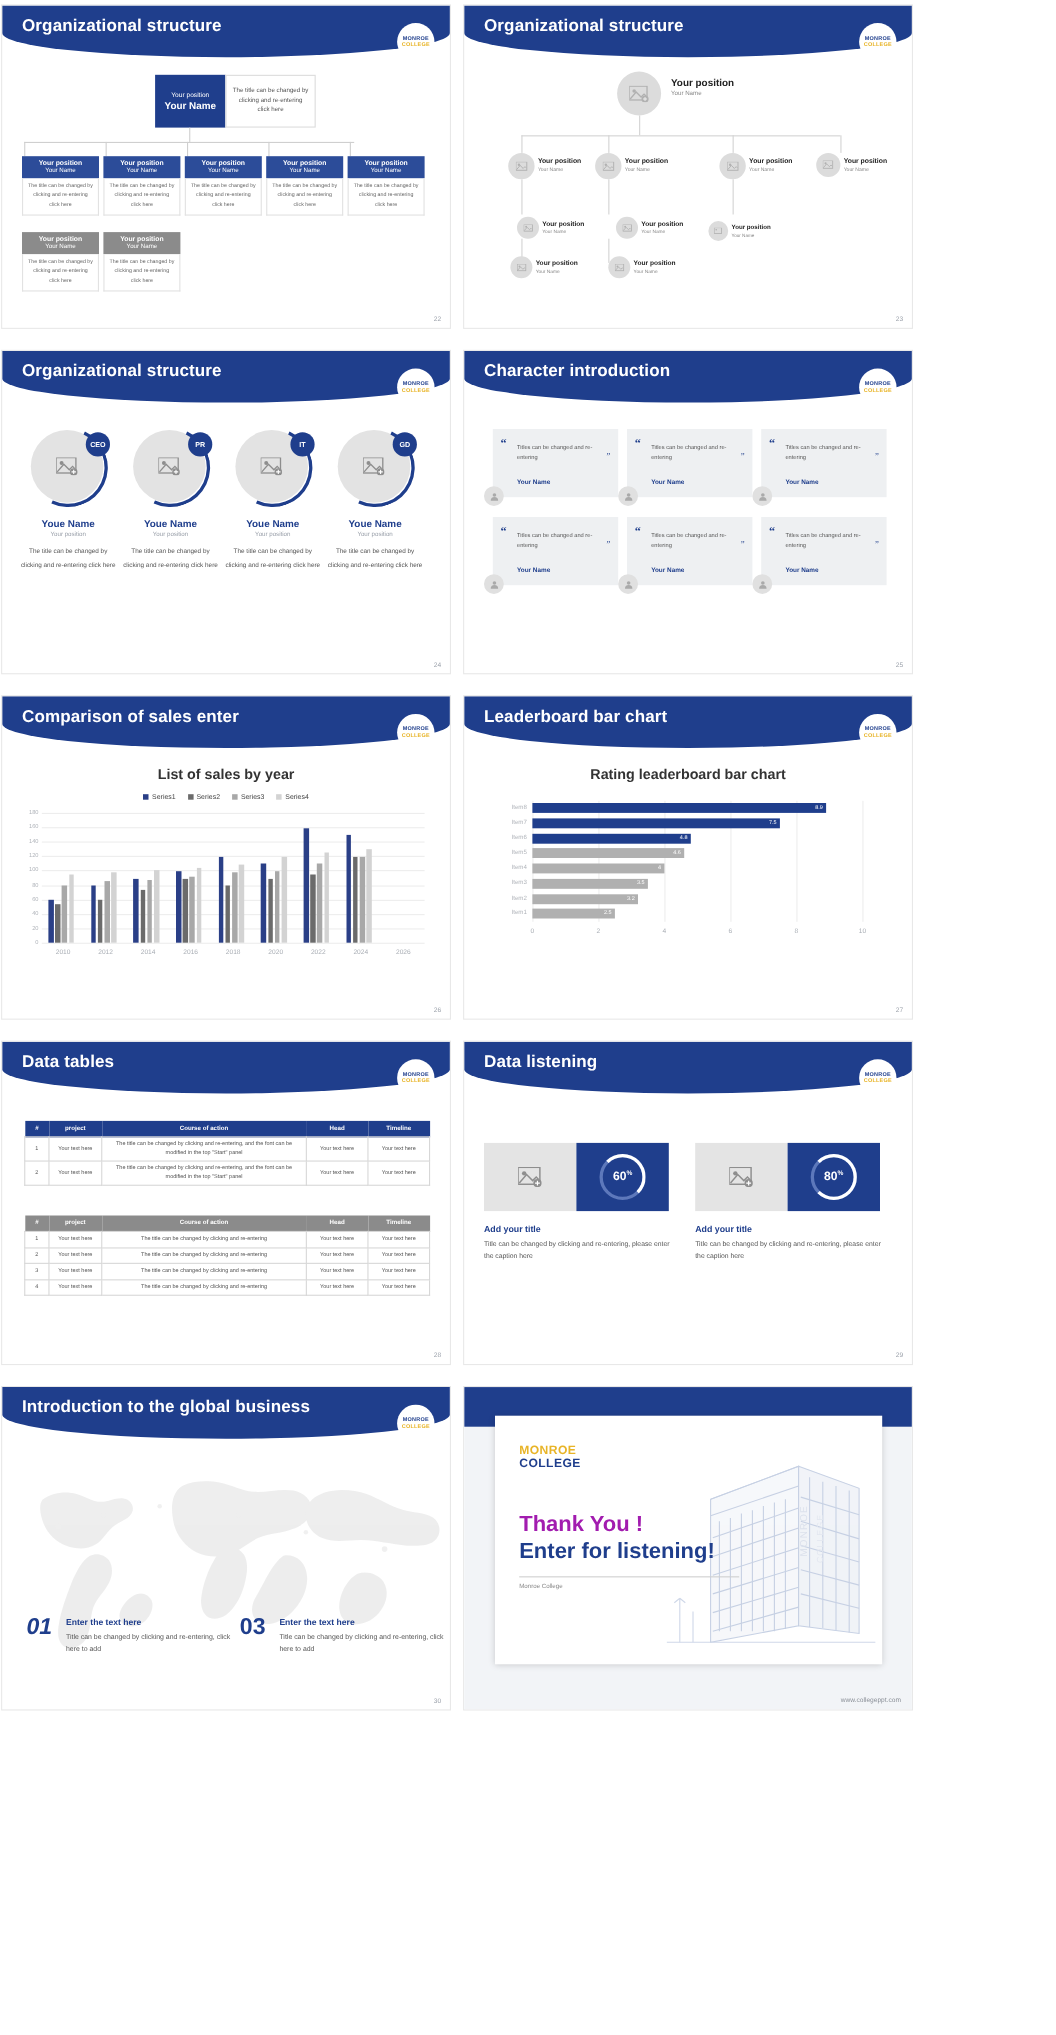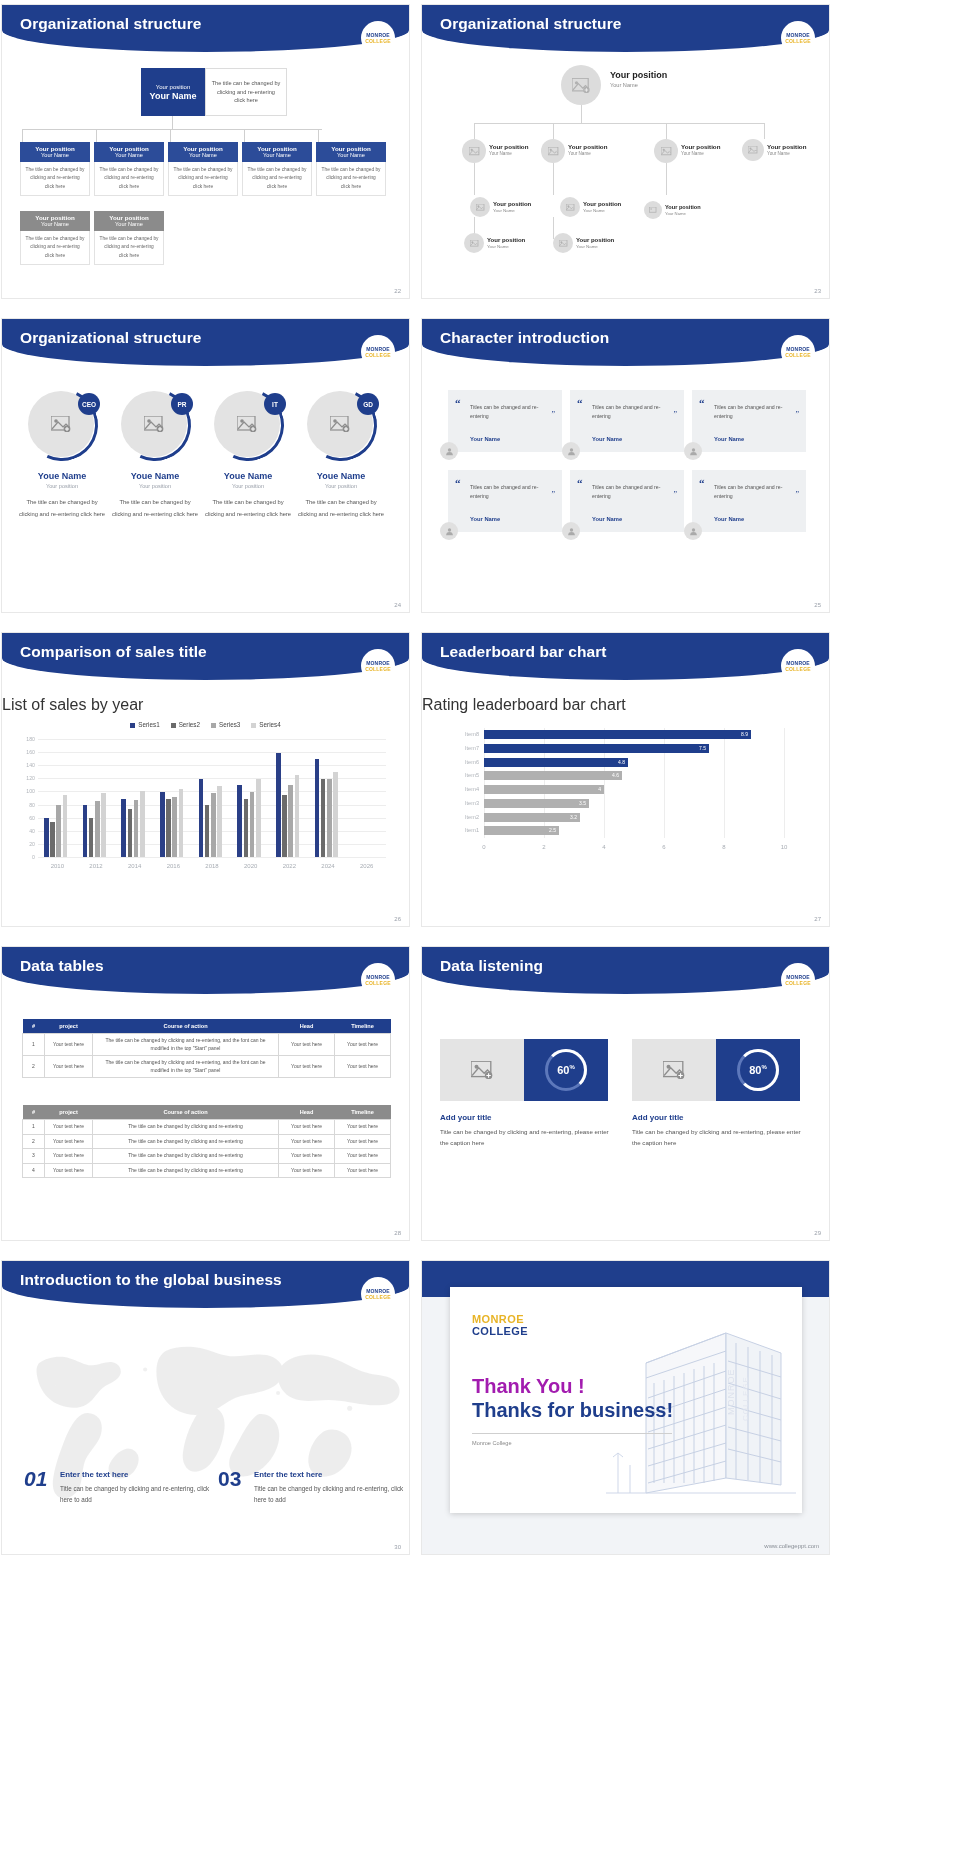--- a/index.html
+++ b/index.html
@@ -103,21 +103,21 @@
            font-weight:bold; font-family:"Liberation Serif", serif; }
   .q .mk2 { position:absolute; right:7px; top:20px; font-size:8px; color:#1f3e8c;
             font-family:"Liberation Serif", serif;}
   .q .tx { position:absolute; left:22px; top:13px; right:16px; font-size:5.2px;
            color:#555; line-height:1.8; }
   .q .nm { position:absolute; left:22px; bottom:10px; font-size:5.8px; font-weight:bold; color:#1f3e8c;}
   .q .av { position:absolute; left:-8px; bottom:-8px; width:18px; height:18px;
            border-radius:50%; background:#e0e0e0; display:flex; align-items:center; justify-content:center;}
 
   
-  .ch-title { position:absolute; width:100%; font-size:16px; color:#333; }
+  .ch-title { position:absolute; width:100%; text-align:center; font-size:13px; color:#333;font-weight:bold; }
   .legend { position:absolute; width:100%; display:flex; justify-content:center; gap:11px; font-size:6.3px; color:#444;}
   .legend i { display:inline-block; width:5px; height:5px; margin-right:3px; vertical-align:middle;}
   .plot { position:absolute; }
   .gridline { position:absolute; left:0; right:0; height:1px; background:#ededed; }
   .ytick { position:absolute; right:100%; margin-right:3px; font-size:5.2px; color:#b0b4ba; transform:translateY(-50%);}
   .xtick { position:absolute; font-size:6px; color:#a8adb4; transform:translateX(-50%); }
   .bar { position:absolute; bottom:0; }
 
   
   .hb-row { position:absolute; left:0; height:9px; }
@@ -561,21 +561,21 @@
             <path d="M1.5 11a4.5 4.5 0 019 0z" fill="#aaa"></path>
           </svg>
         </div>
   </div>
 
   <div class="pg">25</div>
 </div>
 
 <div class="slide c0 r2">
   <div class="hdr"></div>
-  <div class="hdr-t">Comparison of sales title</div>
+  <div class="hdr-t">Comparison of sales enter</div>
   <div class="logo">
     <div class="l1">MONROE</div>
     <div class="l2">COLLEGE</div>
   </div>
 
   <div class="ch-title" style="top:63px;">List of sales by year</div>
   <div class="legend" id="v-legend" style="top:88px;">
         <span><i style="background:#2a3f87"></i>Series1</span>
         <span><i style="background:#6b6b6b"></i>Series2</span>
         <span><i style="background:#a8a8a8"></i>Series3</span>
@@ -937,20 +937,20 @@
         <path d="M0 190 L190 190" stroke="#9fb0d2"></path>
         <path d="M12 190 L12 150 M12 150 l-5 4 M12 150 l5 4" stroke="#9fb0d2"></path>
         <path d="M24 190 L24 162" stroke="#9fb0d2"></path>
       </g>
       <text x="128" y="112" font-size="9" fill="#b9c4da" transform="rotate(-90 128 112)" font-family="Liberation Sans, sans-serif" letter-spacing="1">MONROE</text>
       <text x="142" y="118" font-size="8" fill="#c6cfe1" transform="rotate(-90 142 118)" font-family="Liberation Sans, sans-serif" letter-spacing="1">COLLEGE</text>
     </svg>
     <div class="ty-logo1">MONROE</div>
     <div class="ty-logo2">COLLEGE</div>
     <div class="ty-h1">Thank You !</div>
-    <div class="ty-h2">Thanks for business!</div>
+    <div class="ty-h2">Enter for listening!</div>
     <div class="ty-rule"></div>
     <div class="ty-sub">Monroe College</div>
   </div>
   <div class="ty-url">www.collegeppt.com</div>
 </div>
 
 </div>
 
 </body></html>

